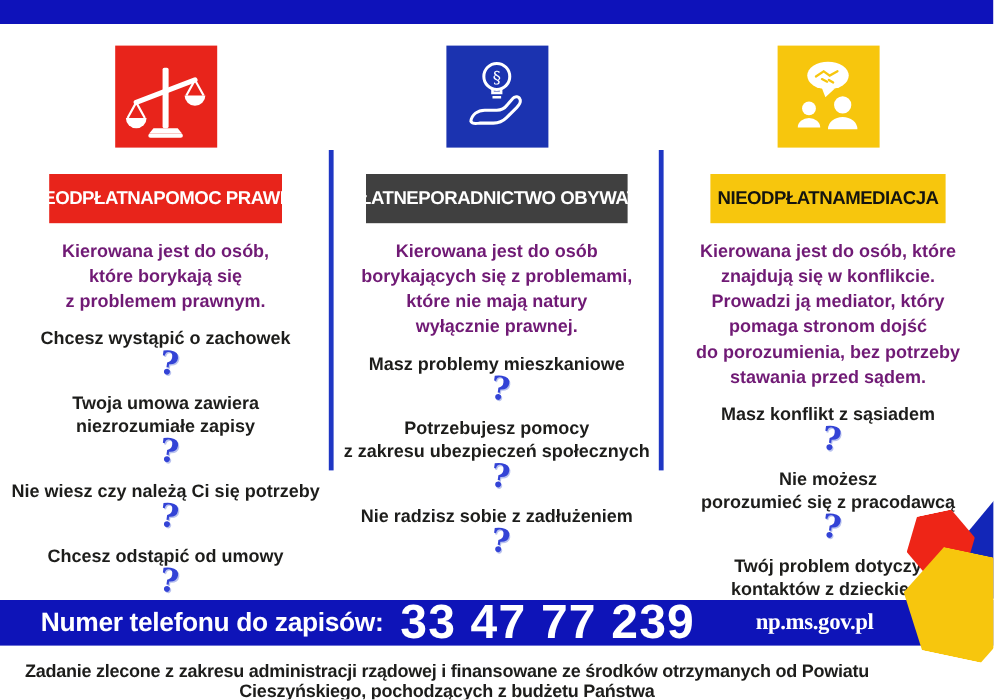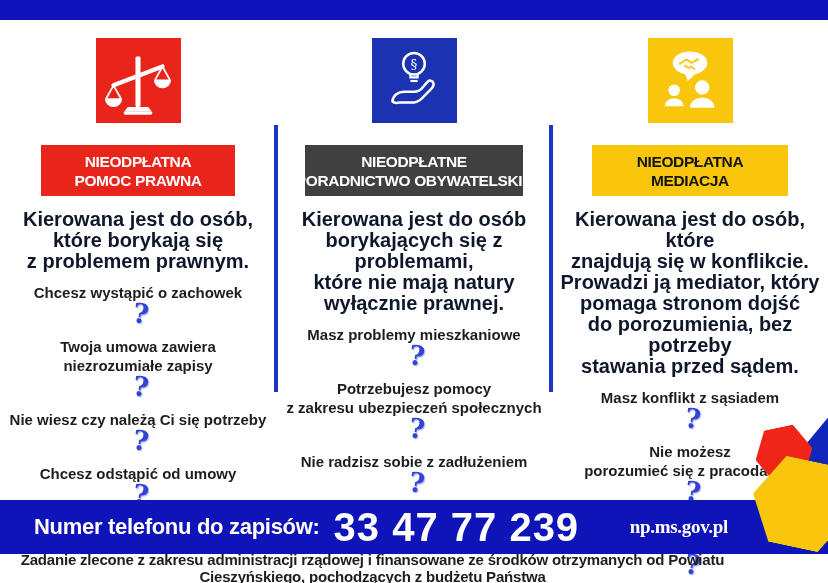--- a/index.html
+++ b/index.html
@@ -9,40 +9,40 @@
   }
   .topbar{position:absolute;left:0;top:0;width:828px;height:20px;background:#0e12ba;}
   
   .columns{position:absolute;left:0;top:20px;width:828px;display:flex;}
   .col{width:276px;box-sizing:border-box;text-align:center;padding:0 8px;}
   .icon-sq{width:85px;height:85px;margin:18px auto 0;display:flex;align-items:center;justify-content:center;}
   .icon-sq svg{width:72px;height:72px;}
   .sq-red{background:#e8241b;}
   .sq-blue{background:#1b33b0;}
   .sq-yellow{background:#f7c60d;}
-  .band{margin:22px auto 0;height:51px;display:flex;flex-direction:column;align-items:center;justify-content:center;
+  .band{margin:22px auto 0;height:41px;display:flex;flex-direction:row;align-items:center;justify-content:center;
         font-weight:700;font-size:15.5px;line-height:19px;letter-spacing:-0.4px;white-space:nowrap;text-transform:uppercase;}
   .band-red{background:#e8241b;color:#ffffff;width:194px;}
   .band-blue{background:#404040;color:#ffffff;width:218px;}
   .band-yellow{background:#f7c60d;color:#14140f;width:196px;}
-  .intro{margin:13px 0 0;font-weight:700;font-size:20px;line-height:21px;white-space:pre-line;color:#0f172a;}
+  .intro{margin:13px 0 0;font-weight:700;font-size:15px;line-height:21px;white-space:pre-line;color:#701a75;}
   .questions{list-style:none;margin:10px 0 0;padding:0;}
   .q{display:flex;align-items:center;justify-content:center;margin-top:11px;flex-direction:column;}
   .qt{font-weight:700;font-size:15px;line-height:19px;white-space:pre-line;color:#1d1d1b;}
   .qm{font-family:"DejaVu Serif",serif;font-weight:700;font-size:27px;line-height:24px;color:#3343d6;
       margin-left:5px;transform:rotate(8deg);text-shadow:1px 1px 0 #b9c2ee;}
   .divider{position:absolute;top:125px;width:4px;height:267px;background:#1e36c4;}
   .div-1{left:274px;}
   .div-2{left:549px;}
   
   .cta{position:absolute;left:150px;top:422px;width:522px;height:66px;background:#1b2fb6;color:#ffffff;
        display:flex;flex-direction:column;align-items:center;justify-content:center;
        font-weight:700;font-size:17.5px;line-height:24px;text-align:center;}
   
-  .phonebar{position:absolute;left:0;top:500px;width:828px;height:54px;background:#0e14b8;color:#ffffff;
+  .phonebar{position:absolute;left:0;top:500px;width:828px;height:38px;background:#0e14b8;color:#ffffff;
             display:flex;align-items:center;z-index:1;}
   .phone-label{font-weight:700;font-size:22px;margin-left:34px;letter-spacing:-0.3px;}
   .phone-number{font-weight:700;font-size:40px;margin-left:14px;letter-spacing:1px;}
   .phone-site{position:absolute;right:100px;font-weight:700;font-size:19px;letter-spacing:-0.3px;font-family:Liberation Serif, serif;}
   
   .footer{position:absolute;left:0;top:551px;width:745px;text-align:center;
           font-size:15px;font-weight:600;color:#1d1d1b;letter-spacing:-0.2px;}
   
   .hex{position:absolute;clip-path:polygon(25% 0,75% 0,100% 50%,75% 100%,25% 100%,0 50%);}
   .hex-blue{left:800px;top:420px;width:62px;height:78px;background:#1226b8;transform:rotate(18deg);z-index:1;}

